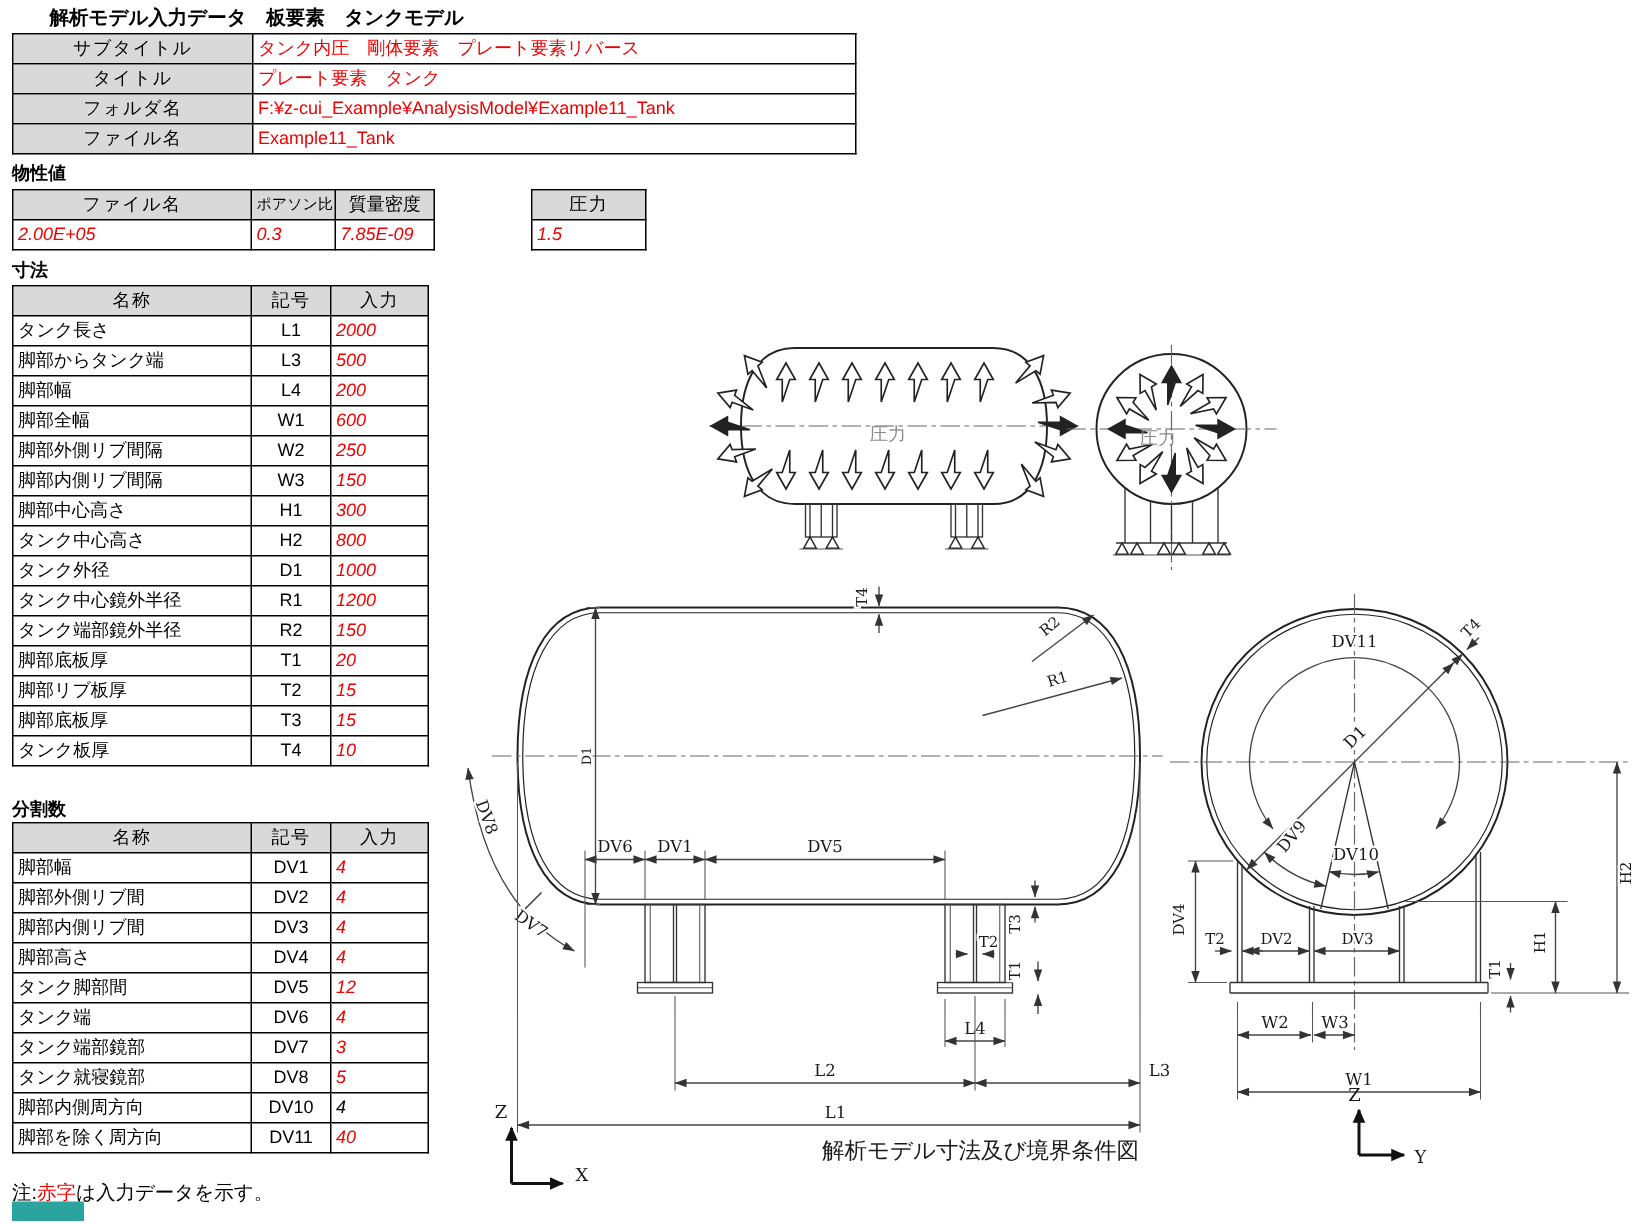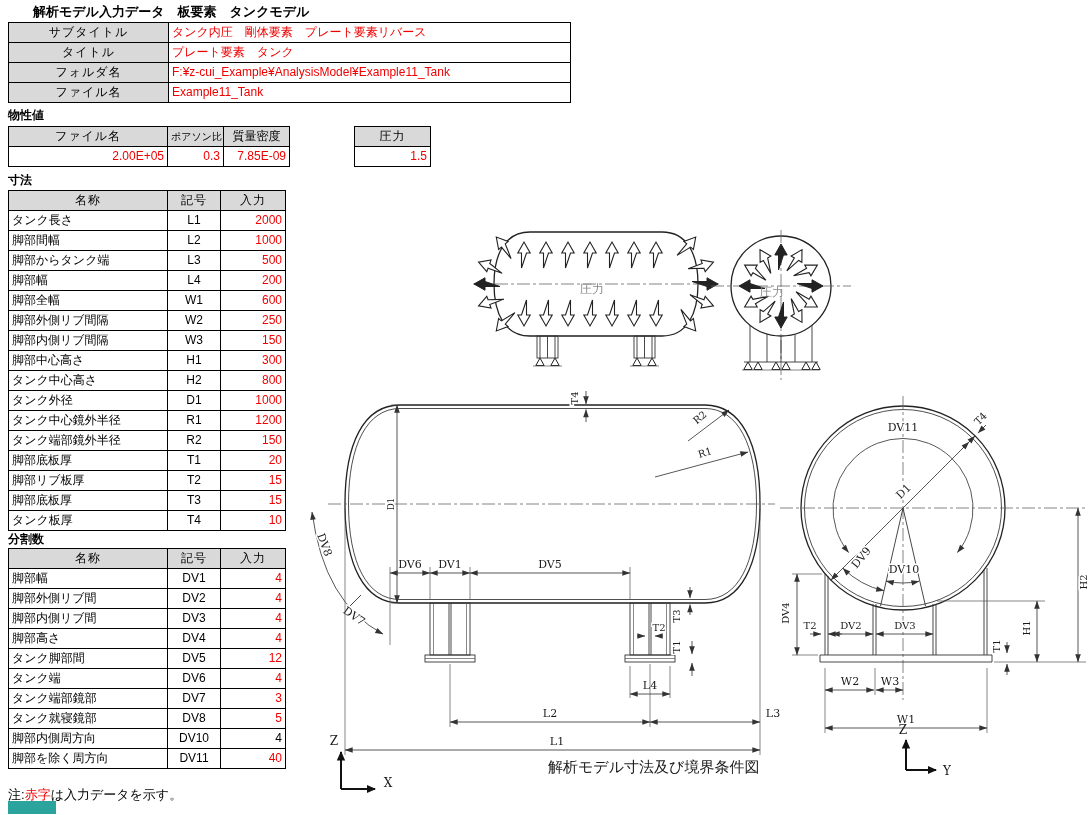--- a/index.html
+++ b/index.html
@@ -5,21 +5,21 @@
   html,body{margin:0;padding:0;}
   body{width:1090px;height:815px;position:relative;background:#fff;
        font-family:"Liberation Sans","DejaVu Sans",sans-serif;color:#000;overflow:hidden;}
   .abs{position:absolute;}
   #title{left:33px;top:3px;font-size:13px;font-weight:bold;border-bottom:4px solid #a16207;padding-bottom:1px;}
   .seclab{font-size:12px;font-weight:bold;}
   table.grid{border-collapse:collapse;table-layout:fixed;position:absolute;background:#fff;}
   table.grid td,table.grid th{border:1px solid #000;font-size:12px;height:19px;line-height:19px;
       padding:0 3px;overflow:hidden;white-space:nowrap;box-sizing:border-box;font-weight:normal;}
   .hdr{background:#d9d9d9;text-align:center;letter-spacing:1px;}
-  .val{color:#f00000;text-align:right;}
+  .val{color:#f00000;text-align:left;font-style:italic;}
   .vleft{color:#f00000;text-align:left;}
   td.blk{color:#000;}
   .c-sym{text-align:center;}
   #note{left:8px;top:786px;font-size:13px;}
   #note .red{color:#f00000;}
   #sheet-tab{left:8px;top:801px;width:48px;height:13px;}
   svg{position:absolute;left:0;top:0;pointer-events:none;}
   .out{stroke:#222;stroke-width:1.3;fill:none;}
   .out2{stroke:#222;stroke-width:0.8;fill:none;}
   .thin{stroke:#333;stroke-width:0.9;fill:none;}
@@ -341,25 +341,20 @@
     </tr>
   </thead>
   <tbody>
 
       <tr>
         <td>タンク長さ</td>
         <td class="c-sym">L1</td>
         <td class="val">2000</td>
       </tr>
 
-      <tr>
-        <td>脚部間幅</td>
-        <td class="c-sym">L2</td>
-        <td class="val">1000</td>
-      </tr>
 
       <tr>
         <td>脚部からタンク端</td>
         <td class="c-sym">L3</td>
         <td class="val">500</td>
       </tr>
 
       <tr>
         <td>脚部幅</td>
         <td class="c-sym">L4</td>

